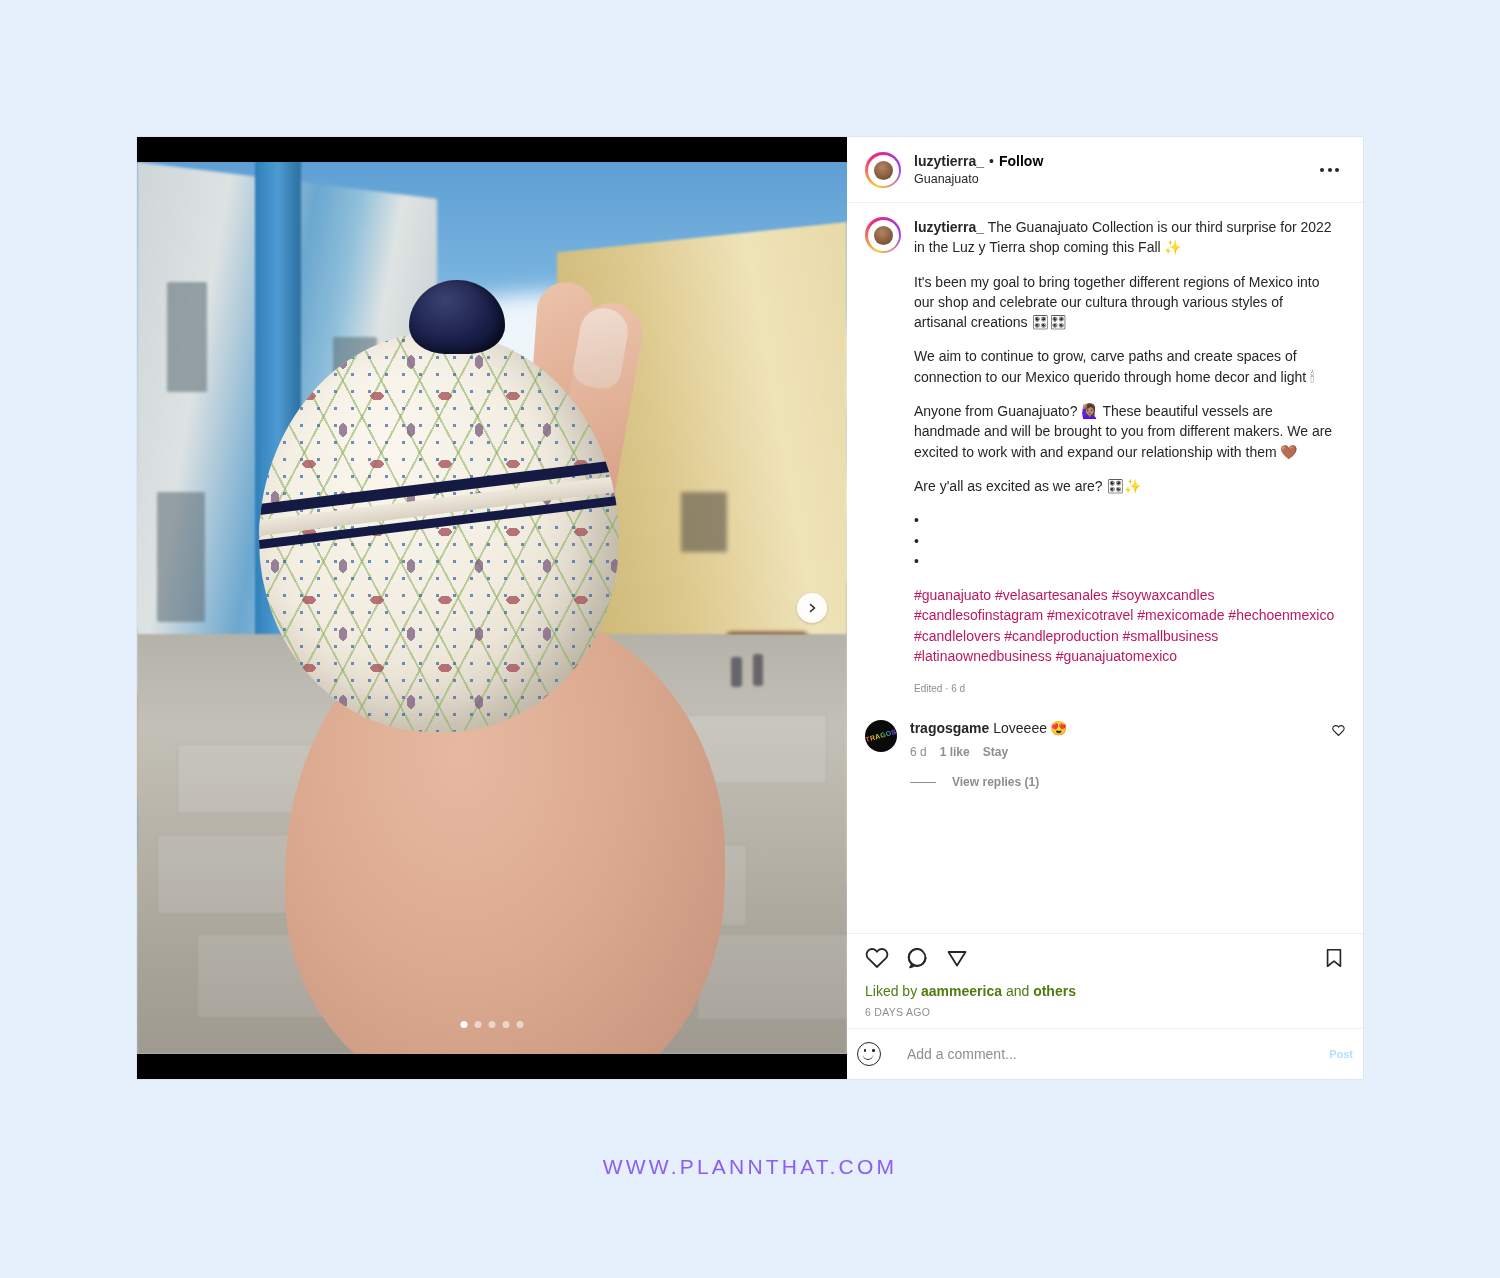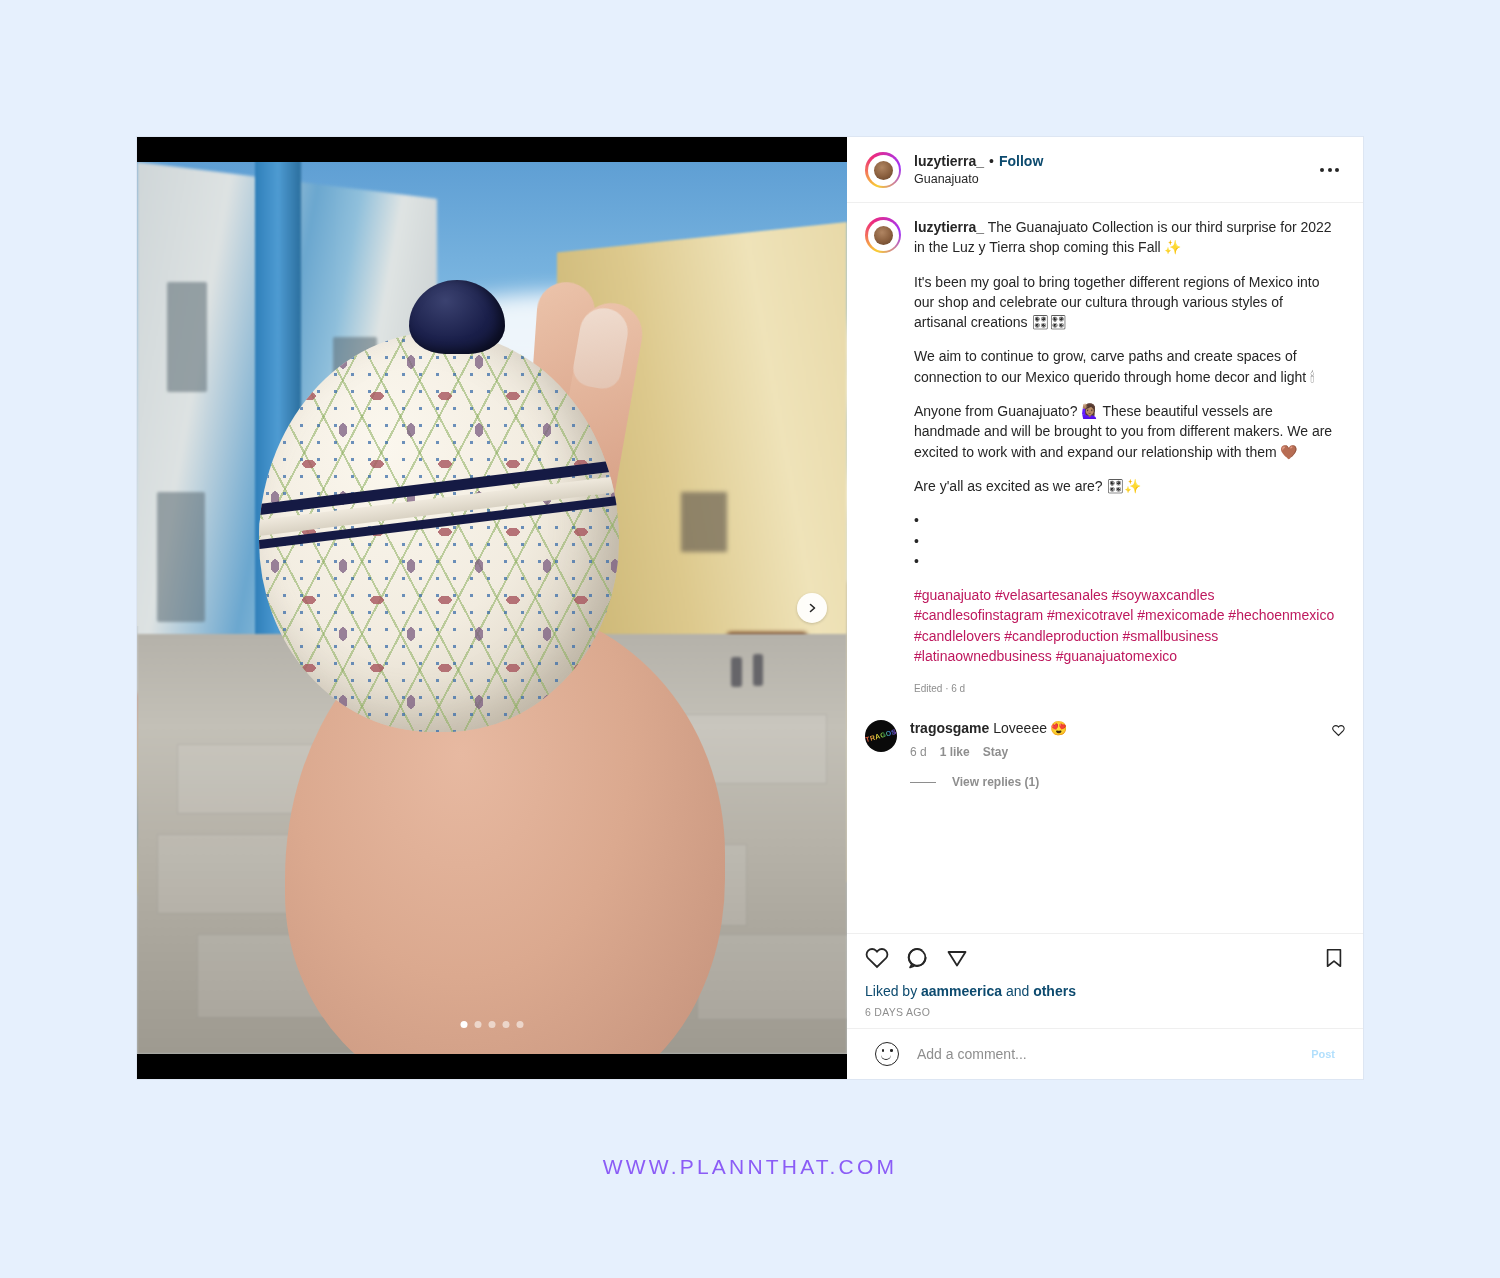--- a/index.html
+++ b/index.html
@@ -228,21 +228,21 @@
     display: flex; align-items: center; justify-content: center; overflow: hidden;
   }
   .logo-mark {
     width: 19px; height: 19px; border-radius: 50%;
     background: radial-gradient(circle at 42% 34%, #b08562 0%, #8a5f3e 55%, #5f3f28 100%);
   }
   .head-txt { flex: 1; min-width: 0; }
   .head-line1 { display: flex; align-items: center; gap: 5px; line-height: 1.2; }
   .uname { font-size: 14px; font-weight: bold; color: #262626; }
   .sep-dot { font-size: 14px; color: #262626; }
-  .follow { font-size: 14px; font-weight: bold; color: #0c4a6e; cursor: pointer; }
+  .follow { font-size: 14px; font-weight: bold; color: #000000; cursor: pointer; }
   .loc { font-size: 12.5px; color: #262626; margin-top: 2px; line-height: 1.25; }
   .more-dots {
     display: flex; gap: 3.5px; align-items: center; cursor: pointer; padding: 6px;
   }
   .more-dots i { width: 4px; height: 4px; border-radius: 50%; background: #262626; display: block; }
 
   
   .ig-body { flex: 1 1 auto; overflow: hidden; padding: 14px 18px 0 18px; }
 
   .caption-row { display: flex; gap: 13px; }
@@ -282,28 +282,28 @@
   }
   .vr-line { width: 26px; height: 1px; background: #8e8e8e; }
   .vr-txt { font-size: 12px; font-weight: bold; color: #8e8e8e; }
 
   
   .actions-wrap { border-top: 1px solid #efefef; padding: 12px 18px 10px 18px; flex: 0 0 auto; }
   .action-row { display: flex; align-items: center; }
   .act-left { display: flex; gap: 16px; align-items: center; }
   .ic { cursor: pointer; display: block; }
   .act-right { margin-left: auto; cursor: pointer; display: block; }
-  .likes { font-size: 14px; color: #0c4a6e; margin-top: 13px; }
+  .likes { font-size: 14px; color: #4d7c0f; margin-top: 13px; }
   .likes b { font-weight: bold; }
   .ago { font-size: 10.5px; color: #8e8e8e; letter-spacing: .3px; margin-top: 7px; }
 
   
   .addc {
     border-top: 1px solid #efefef; display: flex; align-items: center;
-    gap: 18px; padding: 13px 28px; flex: 0 0 auto;
+    gap: 26px; padding: 13px 10px; flex: 0 0 auto;
   }
   .emoji-btn {
     width: 24px; height: 24px; border-radius: 50%; border: 1.8px solid #262626;
     position: relative; cursor: pointer; flex: 0 0 24px;
   }
   .emoji-btn::before, .emoji-btn::after {
     content: ""; position: absolute; width: 2.6px; height: 2.6px;
     border-radius: 50%; background: #262626; top: 6px;
   }
   .emoji-btn::before { left: 5.5px; }

